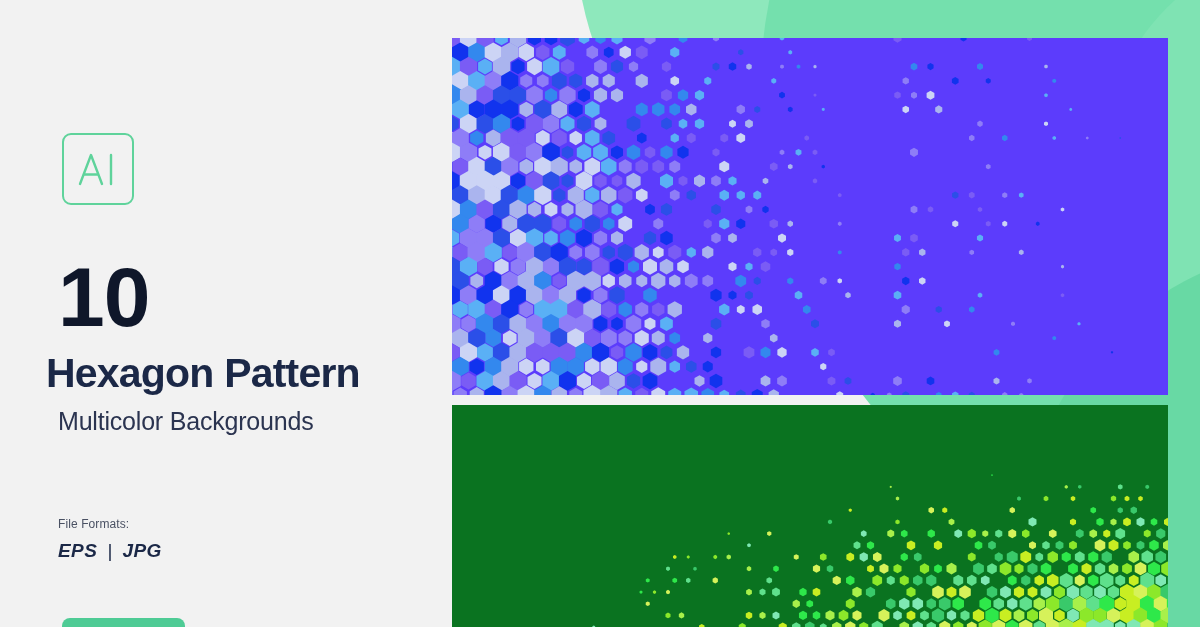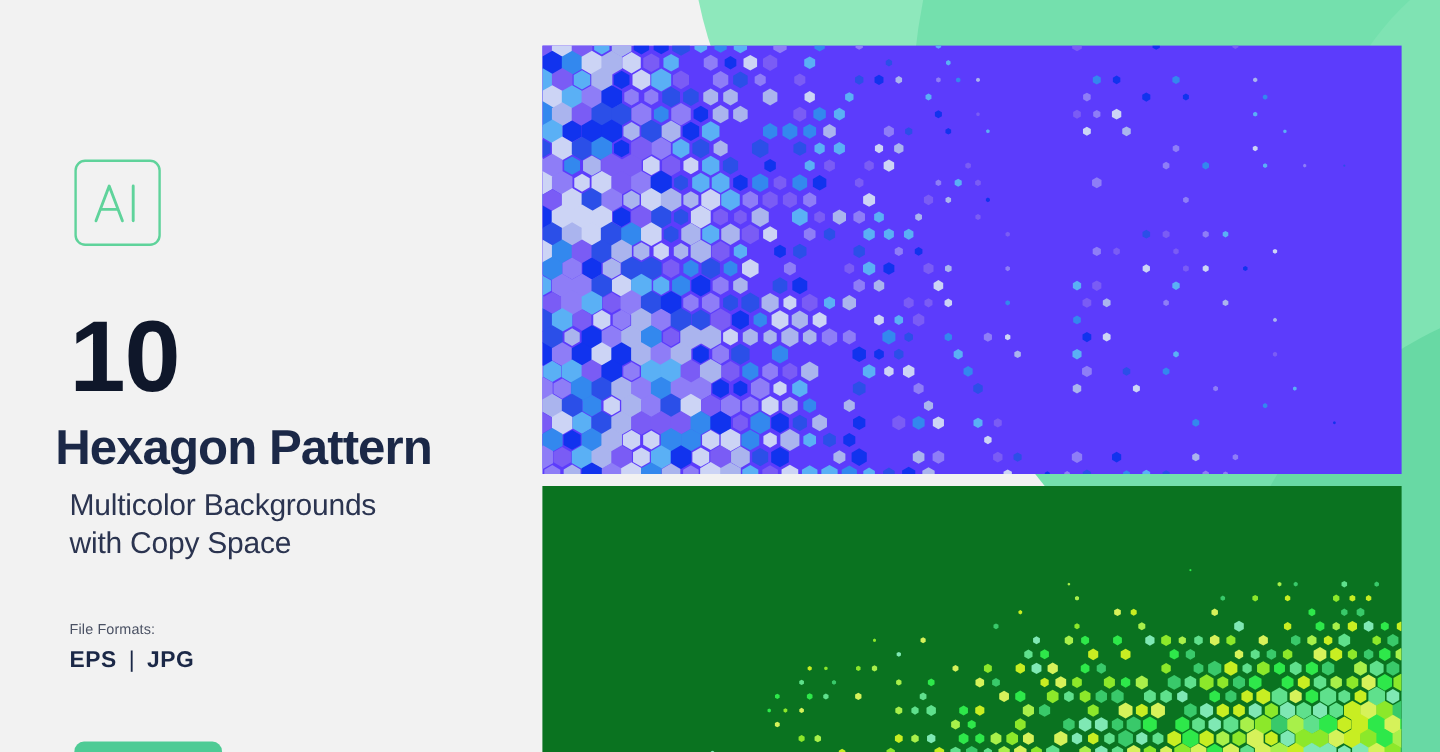--- a/index.html
+++ b/index.html
@@ -80,21 +80,21 @@
 
   .formats-label{
     position:absolute;left:58px;top:517px;
     font-size:12px;font-weight:400;color:#4a5163;
     letter-spacing:0.1px;
   }
   .formats-value{
     position:absolute;left:58px;top:540px;
     font-size:19px;font-weight:700;color:#1b2847;
     letter-spacing:0.4px;
-    display:flex;align-items:center;gap:10px;
+    display:flex;align-items:center;gap:10px;font-style:italic;
   }
   .formats-value .sep{font-weight:400;color:#1b2847;}
 
   .bottom-pill{
     position:absolute;left:62px;top:618px;
     width:123px;height:40px;
     background:#4ecb95;
     border-radius:8px;
   }
 
@@ -131,21 +131,20 @@
       <path d="M4 33 L15 4 L26 33" fill="none" stroke="#5fd39b" stroke-width="2.4" stroke-linecap="round" stroke-linejoin="round"></path>
       <path d="M8.6 23.5 H21.4" fill="none" stroke="#5fd39b" stroke-width="2.4" stroke-linecap="round"></path>
       <path d="M35 4 V33" fill="none" stroke="#5fd39b" stroke-width="2.4" stroke-linecap="round"></path>
     </svg>
   </div>
 
   <div class="count">10</div>
   <div class="title">Hexagon Pattern</div>
   <div class="subtitle">
     <div>Multicolor Backgrounds</div>
-    <div>with Copy Space</div>
   </div>
 
   <div class="formats-label">File Formats:</div>
   <div class="formats-value">
     <span>EPS</span>
     <span class="sep">|</span>
     <span>JPG</span>
   </div>
 
   <div class="bottom-pill"></div>

